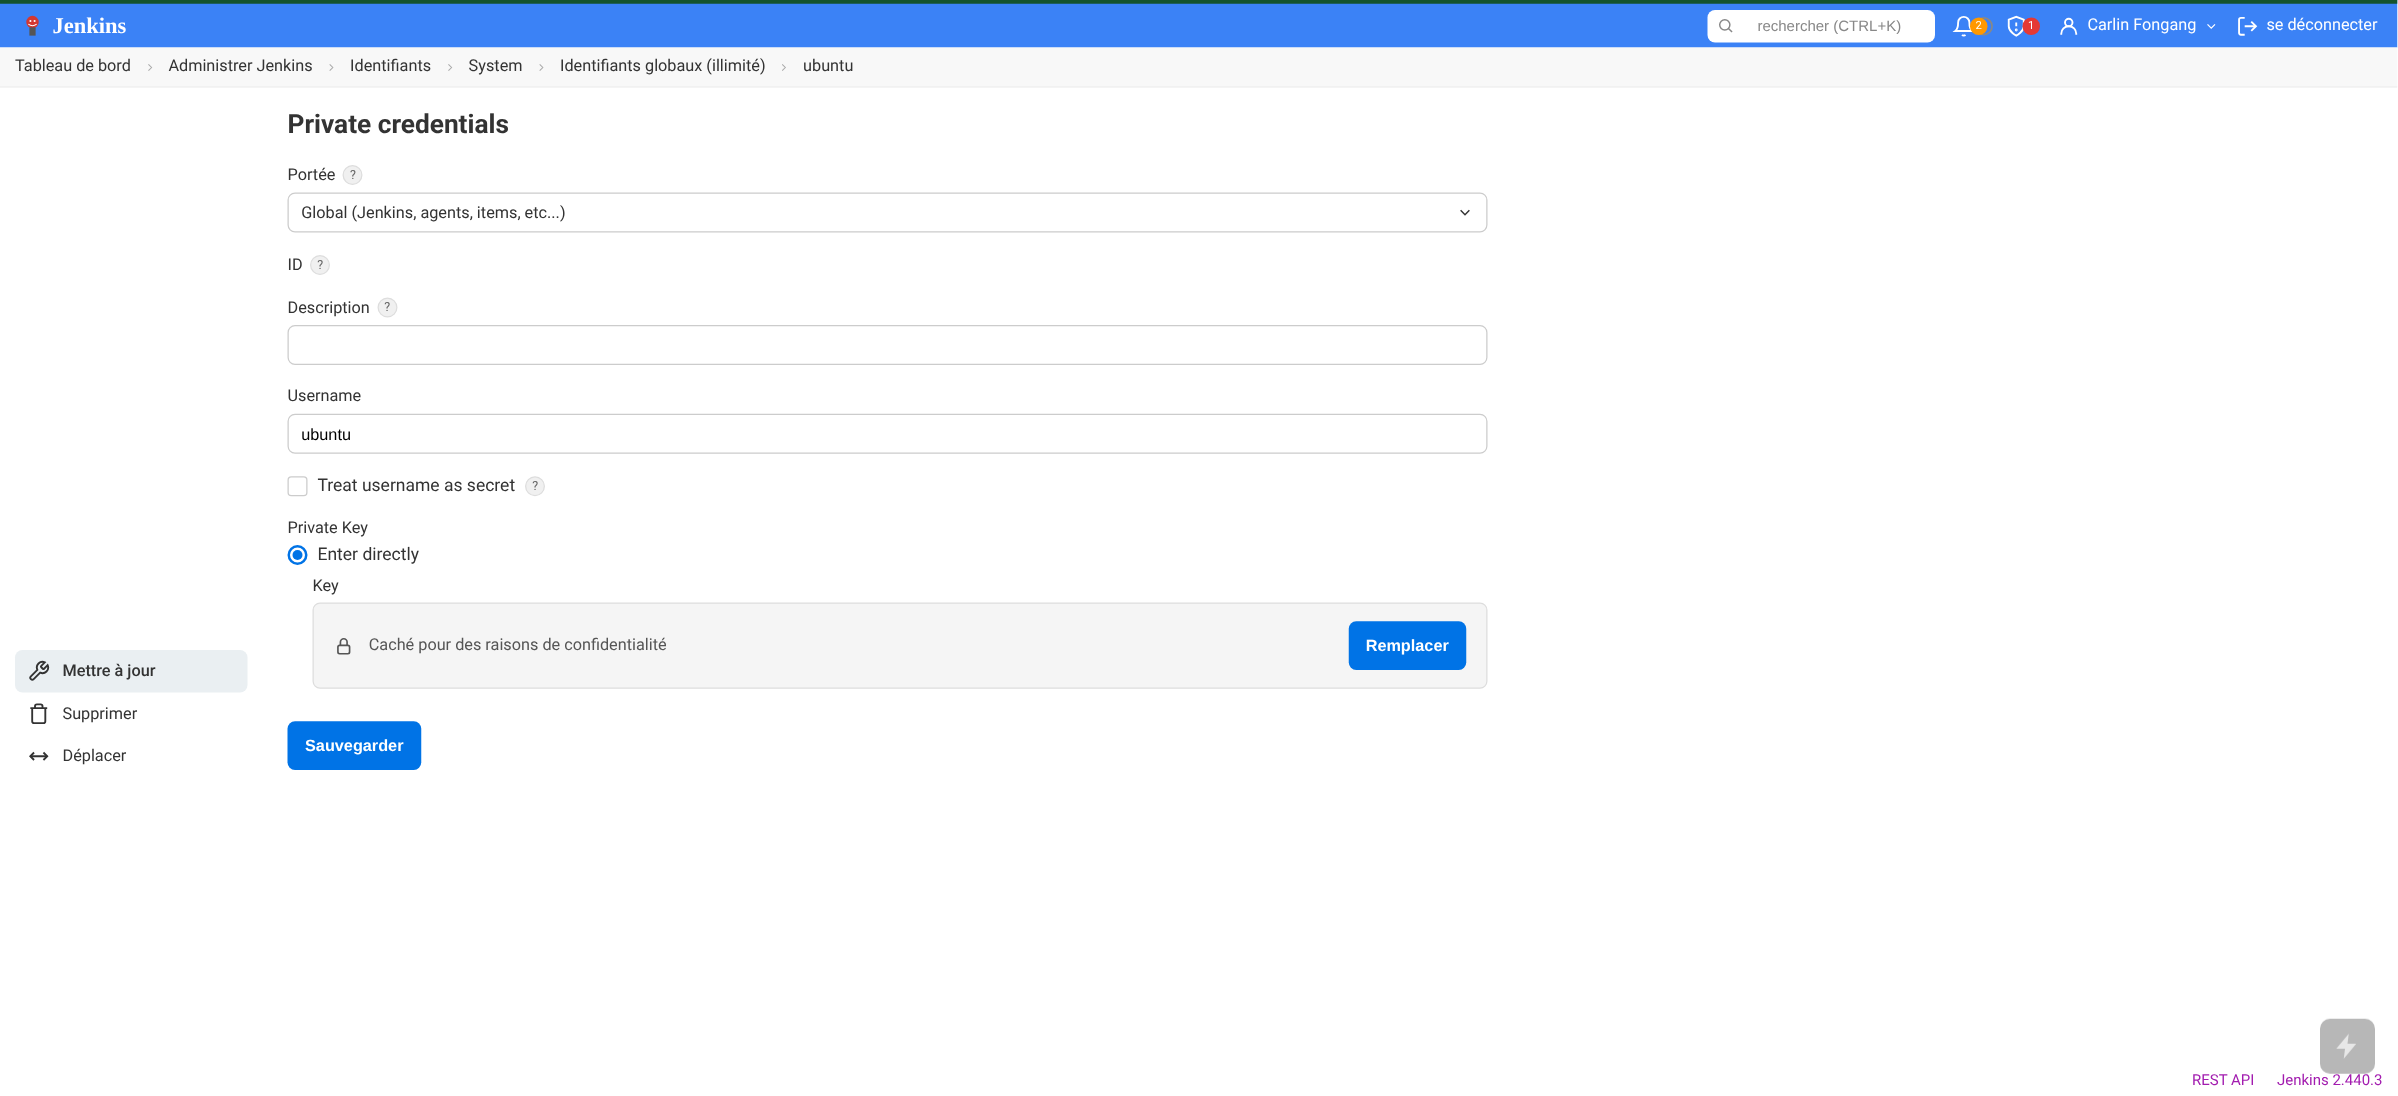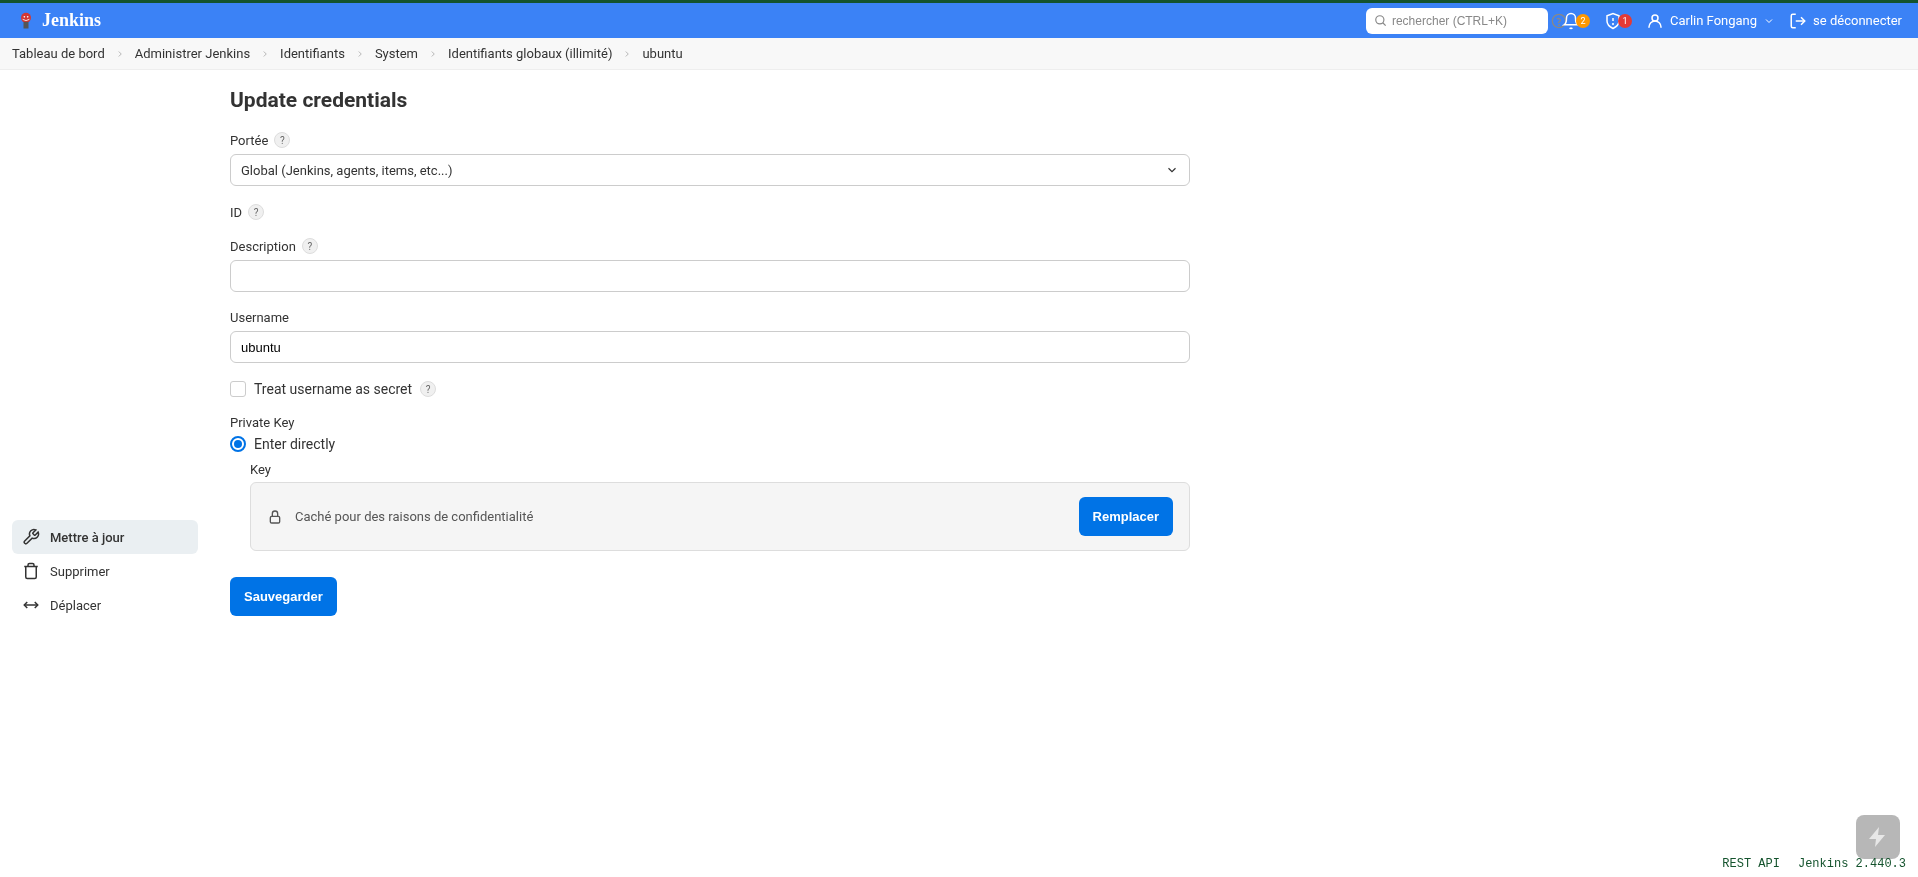--- a/index.html
+++ b/index.html
@@ -2,21 +2,21 @@
 <html><head>
   <meta charset="utf-8">
   <style>
     * { box-sizing: border-box; margin: 0; padding: 0; }
     body { font-family: -apple-system, BlinkMacSystemFont, "Segoe UI", Roboto, Helvetica, Arial, sans-serif; font-size: 14px; color: #333; background: #fff; }
     
     .header { background: #3b82f6; color: #fff; height: 38px; display: flex; align-items: center; padding: 4px 16px; border-top: 3px solid #14532d; }
     .header-left { display: flex; align-items: center; }
     .logo { display: flex; align-items: center; font-size: 18px; font-weight: bold; gap: 6px; font-family: Georgia, serif; }
     .header-right { margin-left: auto; display: flex; align-items: center; gap: 14px; }
-    .search-box { background: #fff; border-radius: 6px; height: 26px; display: flex; align-items: center; padding: 0 8px; width: 182px; gap: 4px; }
+    .search-box { background: #fff; border-radius: 6px; height: 26px; display: flex; align-items: center; padding: 0 8px; width: 182px; gap: 18px; }
     .search-box input { border: none; outline: none; flex: 1; font-size: 12px; color: #333; background: transparent; }
     .search-box input::placeholder { color: #888; }
     .help-circle { color: #888; }
     .icon-badge { position: relative; display: flex; align-items: center; }
     .badge { background: #ff9800; color: #fff; border-radius: 50%; width: 14px; height: 14px; font-size: 9px; display: flex; align-items: center; justify-content: center; margin-left: -4px; }
     .badge.red { background: #e53935; }
     .user-menu { display: flex; align-items: center; gap: 6px; cursor: pointer; font-size: 13px; }
     .logout-btn { display: flex; align-items: center; gap: 6px; cursor: pointer; font-size: 13px; }
     
     .breadcrumb { background: #f8f8f8; padding: 8px 12px; display: flex; align-items: center; gap: 10px; font-size: 13px; border-bottom: 1px solid #eee; }
@@ -46,21 +46,21 @@
     .radio.checked::after { content: ''; width: 8px; height: 8px; background: #0073e6; border-radius: 50%; }
     
     .key-section { margin-left: 20px; }
     .key-label { font-size: 13px; margin-bottom: 5px; }
     .key-box { border: 1px solid #ddd; border-radius: 6px; background: #f5f5f5; padding: 14px 16px; display: flex; align-items: center; justify-content: space-between; }
     .key-hidden { display: flex; align-items: center; gap: 12px; color: #555; font-size: 13px; }
     
     .btn { padding: 12px 14px; border-radius: 6px; border: none; cursor: pointer; font-size: 13px; font-weight: 700; }
     .btn-primary { background: #0073e6; color: #fff; }
     
-    .footer { position: fixed; bottom: 6px; right: 12px; font-size: 12px; color: #14532d; display: flex; gap: 18px; font-family: Liberation Mono, monospace; }
+    .footer { position: fixed; bottom: 6px; right: 12px; font-size: 12px; color: #a21caf; display: flex; gap: 18px; }
     
     .float-btn { position: fixed; bottom: 18px; right: 18px; width: 44px; height: 44px; background: #999; border-radius: 8px; display: flex; align-items: center; justify-content: center; color: #fff; font-size: 20px; font-weight: bold; opacity: 0.7; }
     
     svg { flex-shrink: 0; }
   </style>
 </head>
 <body>
 
 <div class="header">
   <div class="header-left">
@@ -167,21 +167,21 @@
       <svg width="18" height="18" viewBox="0 0 24 24" fill="none" stroke="#333" stroke-width="2">
           <polyline points="17 8 21 12 17 16"></polyline>
           <polyline points="7 16 3 12 7 8"></polyline>
           <line x1="3" y1="12" x2="21" y2="12"></line>
         </svg>
       <span>Déplacer</span>
     </div>
   </div>
 
   <div class="main">
-    <h1 class="page-title">Update credentials</h1>
+    <h1 class="page-title">Private credentials</h1>
 
     <div class="form-group">
       <div class="form-label">
         <span>Portée</span>
         <span class="help-icon">?</span>
       </div>
       <div class="select-field">
         <span>Global (Jenkins, agents, items, etc...)</span>
         <svg width="14" height="14" viewBox="0 0 24 24" fill="none" stroke="#333" stroke-width="2">
             <polyline points="6 9 12 15 18 9"></polyline>

